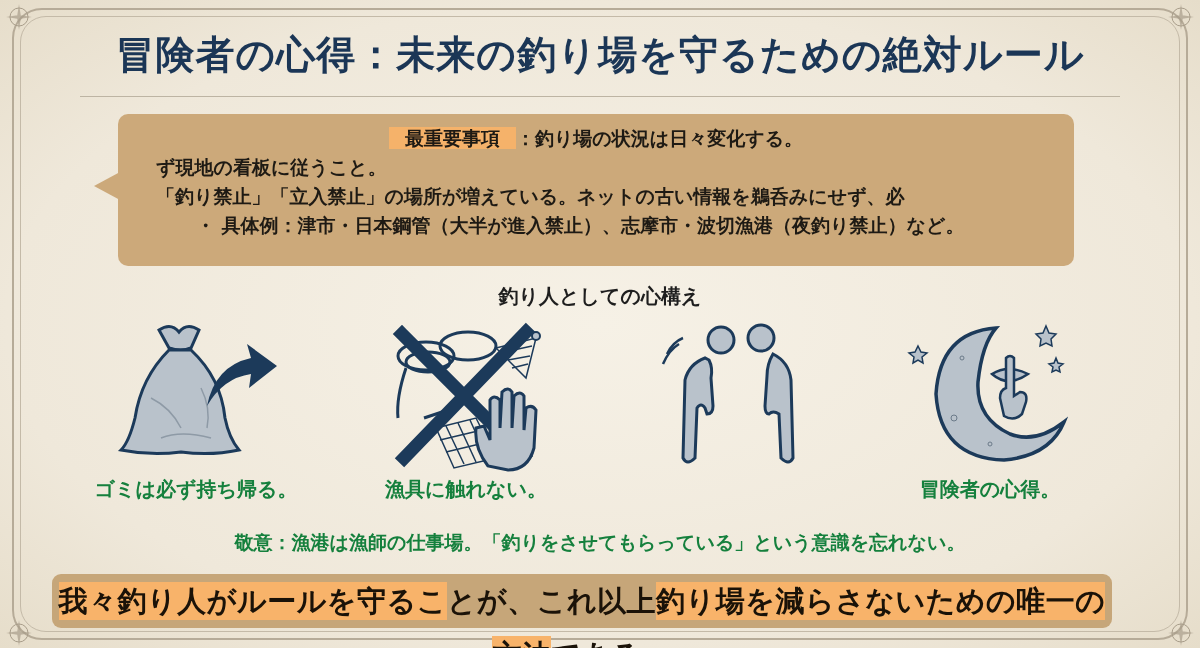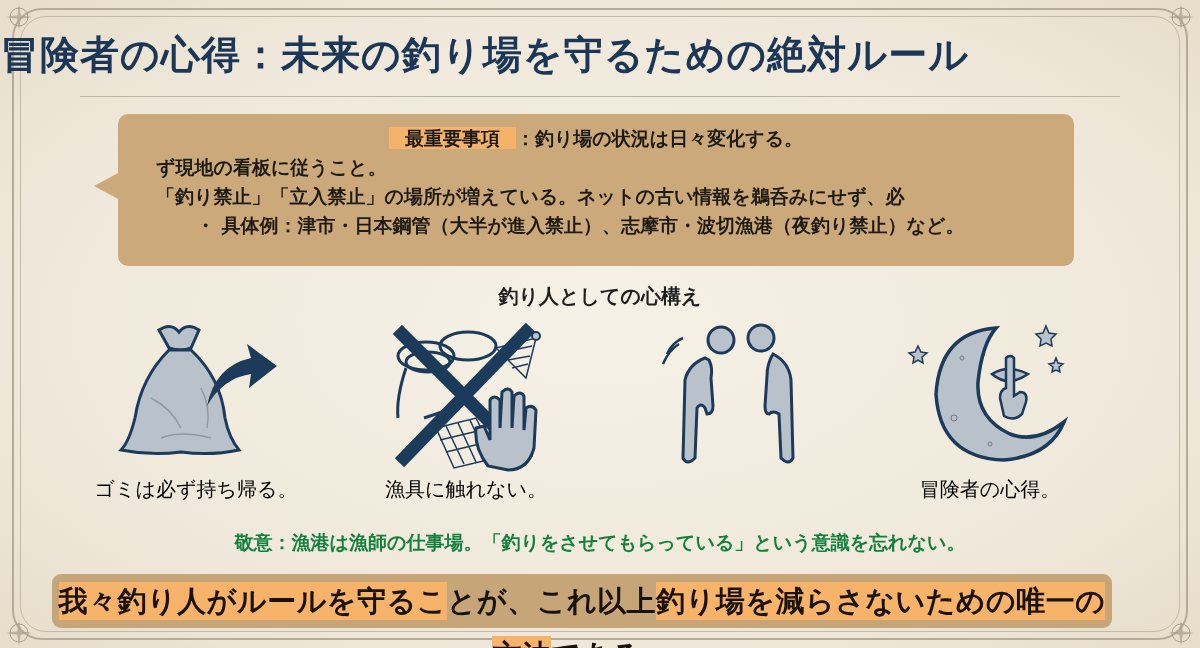--- a/index.html
+++ b/index.html
@@ -29,21 +29,21 @@
     position: absolute; width: 30px; height: 30px;
     color: #a89d8a;
   }
   .compass.tl { left: 4px; top: 2px; }
   .compass.tr { right: 4px; top: 2px; }
   .compass.bl { left: 4px; bottom: 0px; }
   .compass.br { right: 4px; bottom: 0px; }
 
   .title {
     position: absolute; left: 0; right: 0; top: 28px;
-    text-align: left;
+    text-align: center;
     font-size: 39px; font-weight: bold;
     color: #1b3656;
     letter-spacing: 1px;
   }
   .title-rule {
     position: absolute; left: 80px; right: 80px; top: 96px;
     height: 1px; background: #bdb4a3;
   }
 
   .callout {
@@ -73,21 +73,21 @@
     color: #1e1e1e;
   }
 
   .icon-cell {
     position: absolute; top: 318px; width: 220px; height: 190px;
     text-align: center;
   }
   .icon-cell svg { display: block; margin: 0 auto; }
   .icon-label {
     position: absolute; left: 0; right: 0; top: 158px;
-    text-align: center; font-size: 20px; font-weight: normal; color: #000000;
+    text-align: center; font-size: 20px; font-weight: bold; color: #15803d;
   }
   .c1 { left: 86px; }
   .c2 { left: 356px; }
   .c3 { left: 624px; }
   .c4 { left: 880px; }
 
   .respect {
     position: absolute; left: 0; right: 0; top: 530px;
     text-align: center; font-size: 19px; font-weight: bold; color: #15803d;
   }

